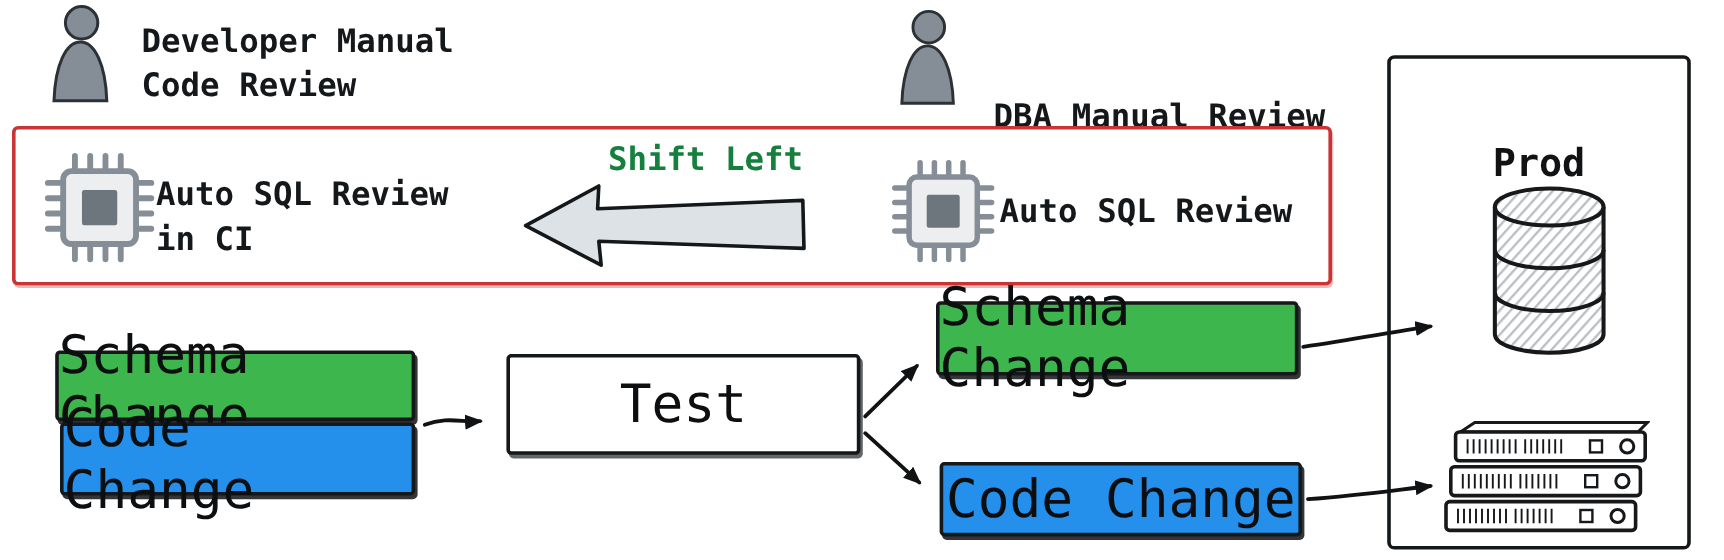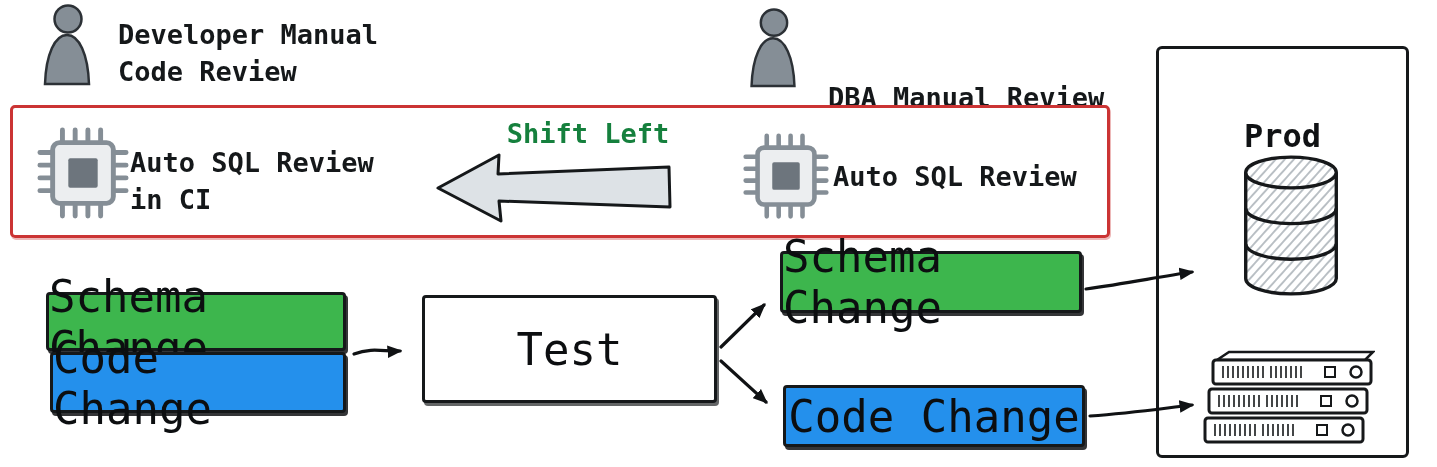--- a/index.html
+++ b/index.html
@@ -122,21 +122,21 @@
       </g>
       <rect x="17" y="17" width="62" height="62" rx="7" fill="#eceef0" stroke="#858e96" stroke-width="5"></rect>
       <rect x="33" y="33" width="30" height="30" rx="2" fill="#6d757d"></rect>
     </svg>
   </div>
   <div class="abs label" style="left:833px; top:158px;">Auto SQL Review</div>
 
   <div class="abs box" style="left: 46px; top: 292px; width: 300px; height: 59px; background-color: rgb(61, 182, 77);">Schema Change</div>
   <div class="abs box" style="left: 50px; top: 352px; width: 296px; height: 61px; background-color: rgb(36, 144, 236);">Code Change</div>
 
-  <div class="abs box plain" style="left:422px; top:295px; width:295px; height:108px;">Test</div>
+  <div class="abs box plain" style="left:422px; top:295px; width:295px; height:84px;">Test</div>
 
   <div class="abs box" style="left: 780px; top: 251px; width: 302px; height: 62px; background-color: rgb(61, 182, 77);">Schema Change</div>
   <div class="abs box" style="left: 783px; top: 385px; width: 302px; height: 62px; background-color: rgb(36, 144, 236);">Code Change</div>
 
   <div class="abs prod-box" style="left:1156px; top:46px; width:253px; height:412px;"></div>
   <div class="abs title" style="left:1156px; top:88px; width:253px;margin-top:29px;">Prod</div>
 
   <div class="abs" style="left:1238px; top:148px;">
     <svg width="106" height="155" viewBox="0 0 110 158">
       <defs>

